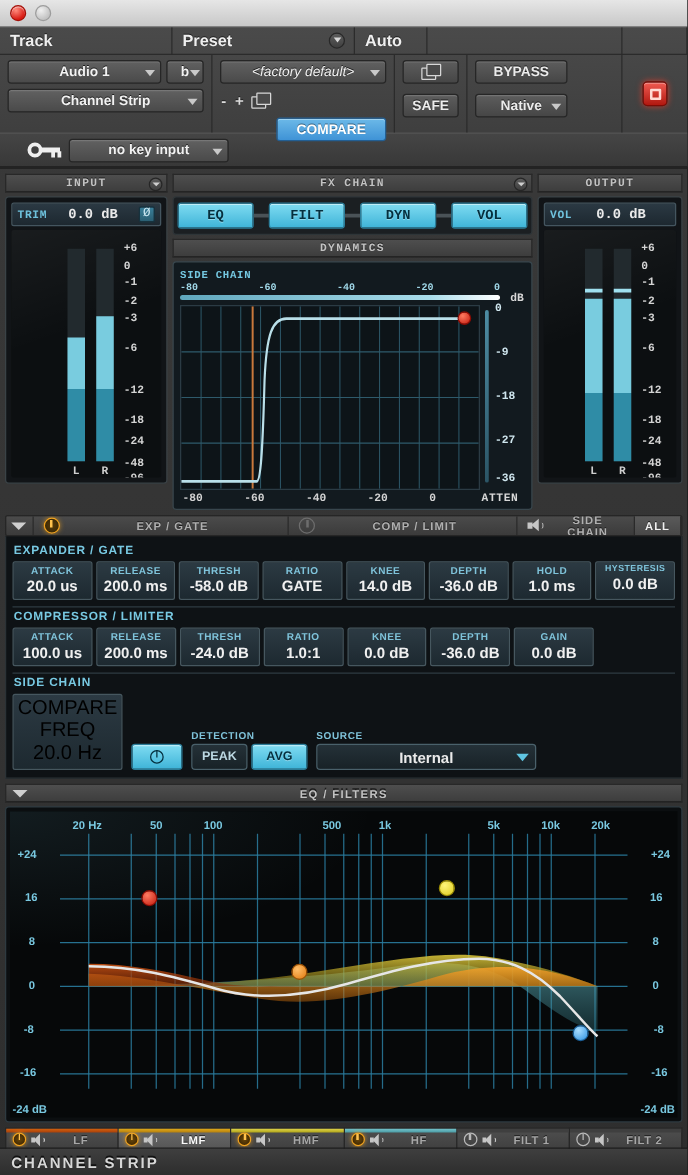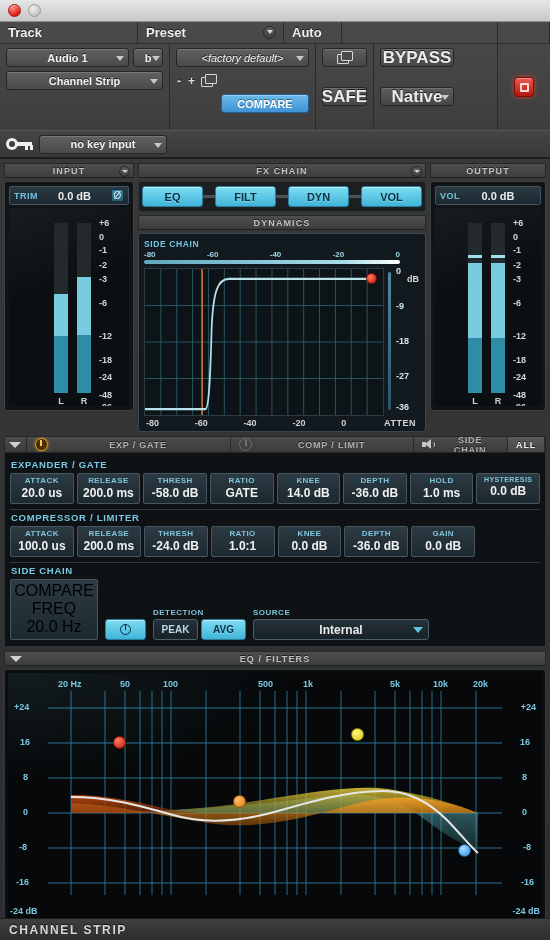--- a/index.html
+++ b/index.html
@@ -87,36 +87,36 @@
     border:1px solid #235f93; border-radius:3px; color:#fff;
     font-size:11px; font-weight:bold; display:flex; align-items:center;
     justify-content:center; text-shadow:0 -1px 0 rgba(0,0,0,.45);
     box-shadow:inset 0 1px 0 rgba(255,255,255,.35);
     margin-top:46px;
   }
   .sqbtn{
     height:19px; background:linear-gradient(#5d5d5d,#464646);
     border:1px solid #262626; border-radius:3px;
     display:flex; align-items:center; justify-content:center;
-    font-size:17px; font-weight:bold; color:#ececec; text-shadow:0 -1px 0 #1c1c1c;
-    margin-bottom:20px; box-shadow:inset 0 1px 0 rgba(255,255,255,.14);
+    font-size:11px; font-weight:bold; color:#ececec; text-shadow:0 -1px 0 #1c1c1c;
+    margin-bottom:8px; box-shadow:inset 0 1px 0 rgba(255,255,255,.14);
   }
   .modes-row{ display:flex; gap:6px; }
   .bypass{ width:74px; }
   .nativesel{ width:74px; position:relative; }
   .powerbtn{
     width:20px; height:20px; border-radius:4px;
     background:linear-gradient(#f05b52,#b11810);
     border:1px solid #7d0b05; display:flex; align-items:center; justify-content:center;
     box-shadow:0 0 5px rgba(255,60,40,.75), inset 0 1px 0 rgba(255,255,255,.35);
   }
   .powerbtn .inner{ width:9px; height:9px; border:2px solid #ffd9d4; border-radius:1px; }
 
   
-  .keyrow{ height:28px; display:flex; align-items:center; padding:0 6px; gap:7px;
+  .keyrow{ height:28px; display:flex; align-items:center; padding:0 22px; gap:7px;
            background:linear-gradient(#454545,#383838);
            border-top:1px solid #555; border-bottom:1px solid #1d1d1d;text-align:right; }
   .keyicon{ width:26px; height:12px; position:relative; }
   .keyicon .ring{ position:absolute; left:0; top:0; width:12px; height:12px;
     border:3px solid #efefef; border-radius:50%; }
   .keyicon .stem{ position:absolute; left:11px; top:4px; width:15px; height:3.5px; background:#efefef; }
   .keyicon .t1{ position:absolute; left:19px; top:7px; width:3px; height:5px; background:#efefef; }
   .keyicon .t2{ position:absolute; left:24px; top:7px; width:3px; height:5px; background:#efefef; }
   .keyselect{ width:128px; }
 
@@ -131,21 +131,21 @@
   .panelbar .disc{ position:absolute; right:3px; top:1.5px; width:11px; height:11px;
     border-radius:50%; background:linear-gradient(#5d5d5d,#3f3f3f);
     border:1px solid #262626; display:flex; align-items:center; justify-content:center; }
   .panelbar .disc i{ border-left:3px solid transparent; border-right:3px solid transparent;
     border-top:3.5px solid #cfcfcf; }
   .panelbar .tri{ position:absolute; left:5px; top:4px;
     border-left:6px solid transparent; border-right:6px solid transparent;
     border-top:6px solid #cfcfcf; }
 
   
-  .mainrow{ display:flex; padding:4px 4px 0 4px; gap:4px; }
+  .mainrow{ display:flex; padding:4px 4px 0 4px; gap:4px;font-family:Liberation Mono, monospace; }
   .col-input{ width:130px; }
   .col-fx{ flex:1; }
   .col-output{ width:116px; }
 
   .meterbox{
     background:#111417; border:1px solid #3a4246; border-radius:3px;
     margin-top:3px; padding:4px;
   }
   .trimrow{
     height:19px; background:linear-gradient(#2b3943,#1d2830);
@@ -184,21 +184,21 @@
   .fxlink{ width:12px; height:3px; background:#4a5257; }
 
   
   .dynbox{ background:#121a1f; border:1px solid #38464d; border-radius:3px;
            margin-top:3px; padding:5px 5px 3px 5px; position:relative; }
   .sc-label{ font-size:8.5px; font-weight:bold; color:#74c7e0; letter-spacing:.6px; }
   .sc-scale{ display:flex; justify-content:space-between; font-size:8px;
              font-weight:bold; color:#9fd6e6; margin-top:1px; padding-right:20px; }
   .sc-track{ height:4px; border-radius:2px; margin-top:1px; margin-right:20px;
     background:linear-gradient(to right,#5fa7bd,#a8dcea 78%,#ffffff); }
-  .db-unit{ position:absolute; right:6px; top:40px; font-size:9px;
+  .db-unit{ position:absolute; right:6px; top:24px; font-size:9px;
             font-weight:bold; color:#d8d8d8; }
   .dyn-wrap{ display:flex; margin-top:4px; }
   .dyn-plot{ flex:1; position:relative; height:148px; background:#0d1418;
              border:1px solid #2b3b44; }
   .dyn-right{ width:36px; position:relative; }
   .dyn-right .rail{ position:absolute; left:4px; top:4px; bottom:6px; width:3px;
      background:linear-gradient(#4d8ca3,#2b5566); border-radius:2px; }
   .dyn-right .tick{ position:absolute; left:12px; font-size:9px;
      font-weight:bold; color:#cfe6ee; }
   .dyn-xaxis{ display:flex; justify-content:space-between; margin-top:2px;

